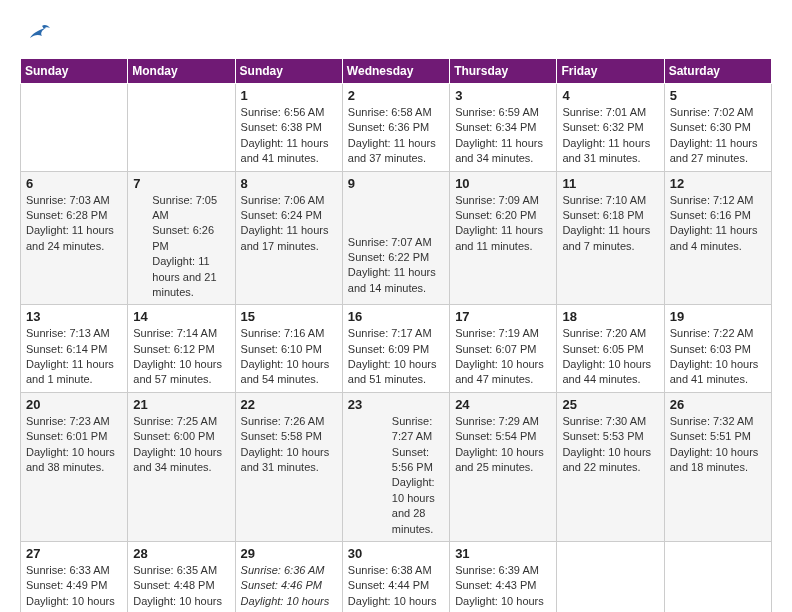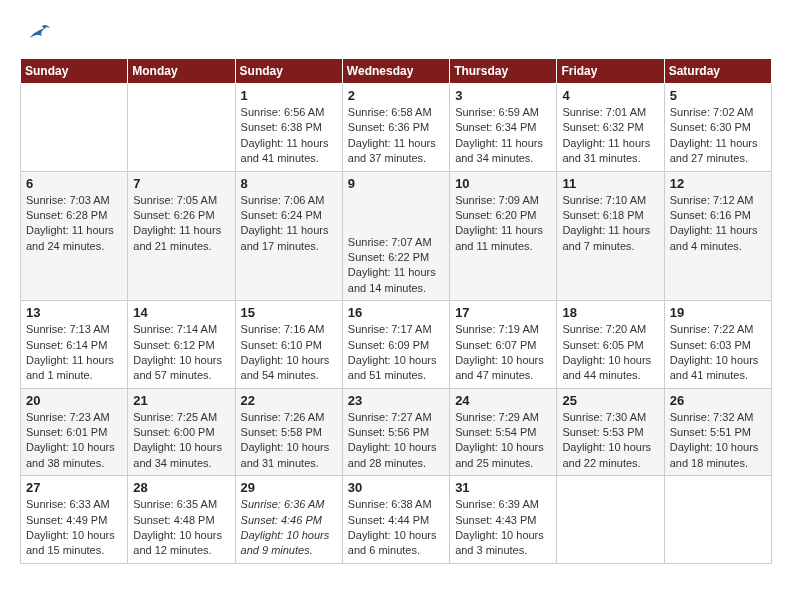--- a/index.html
+++ b/index.html
@@ -47,21 +47,21 @@
     .subtitle {
       font-size: 16px;
       color: #555;
     }
     .calendar {
       width: 100%;
       border-collapse: collapse;
       font-size: 11px;
     }
     .calendar th {
-      background-color: #7f1d1d;
+      background-color: #701a75;
       color: white;
       padding: 5px 4px;
       text-align: left;
       font-size: 12px;
       font-weight: bold;
       border: 1px solid #fff;
     }
     .calendar td {
       vertical-align: top;
       padding: 4px 5px;
@@ -162,21 +162,21 @@
       </tr>
       <tr class="row-alt">
         <td>
           <span class="day-num">6</span>
           <div class="day-info" style="white-space: pre-line;">Sunrise: 7:03 AM
 Sunset: 6:28 PM
 Daylight: 11 hours and 24 minutes.</div>
         </td>
         <td>
           <span class="day-num">7</span>
-          <div class="day-info" style="white-space: pre-line;">Sunrise: 7:05 AM
+          <div class="day-info" style="white-space: pre-line; margin-left: 19px;">Sunrise: 7:05 AM
 Sunset: 6:26 PM
 Daylight: 11 hours and 21 minutes.</div>
         </td>
         <td>
           <span class="day-num">8</span>
           <div class="day-info" style="white-space: pre-line;">Sunrise: 7:06 AM
 Sunset: 6:24 PM
 Daylight: 11 hours and 17 minutes.</div>
         </td>
         <td>
@@ -262,21 +262,21 @@
 Daylight: 10 hours and 34 minutes.</div>
         </td>
         <td>
           <span class="day-num">22</span>
           <div class="day-info" style="white-space: pre-line;">Sunrise: 7:26 AM
 Sunset: 5:58 PM
 Daylight: 10 hours and 31 minutes.</div>
         </td>
         <td>
           <span class="day-num">23</span>
-          <div class="day-info" style="white-space: pre-line;">Sunrise: 7:27 AM
+          <div class="day-info" style="white-space: pre-line; margin-left: 44px;">Sunrise: 7:27 AM
 Sunset: 5:56 PM
 Daylight: 10 hours and 28 minutes.</div>
         </td>
         <td>
           <span class="day-num">24</span>
           <div class="day-info" style="white-space: pre-line;">Sunrise: 7:29 AM
 Sunset: 5:54 PM
 Daylight: 10 hours and 25 minutes.</div>
         </td>
         <td>

